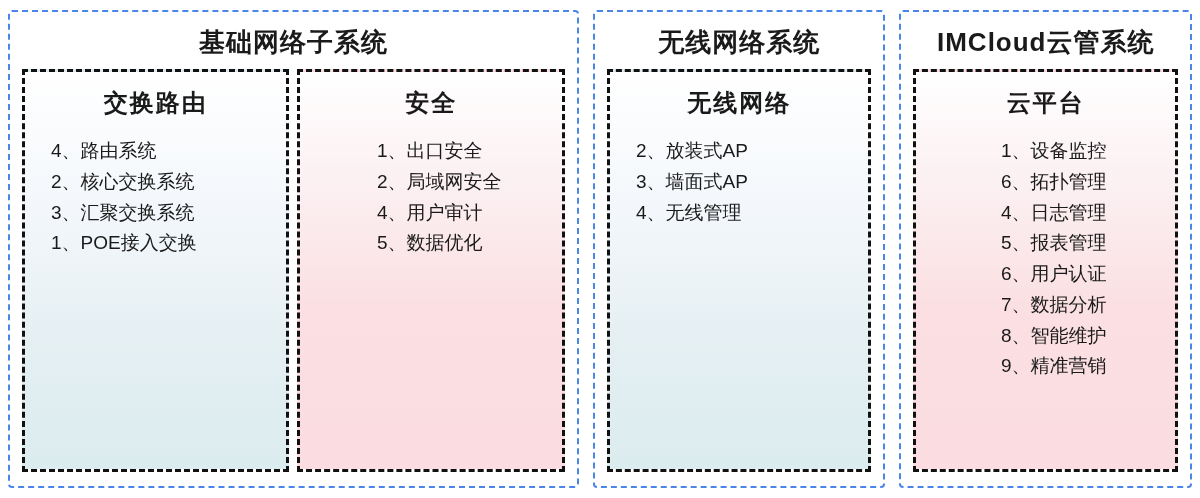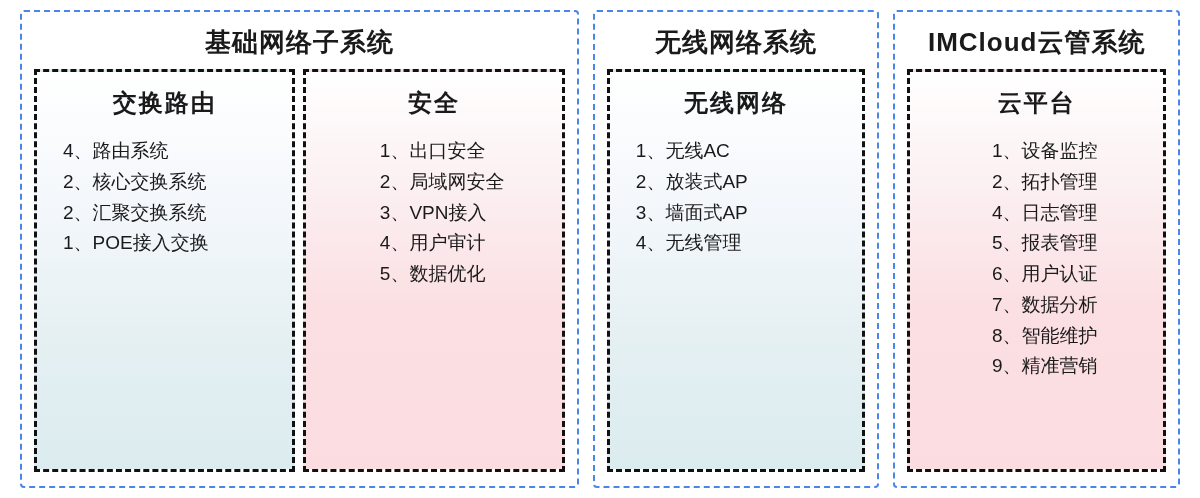--- a/index.html
+++ b/index.html
@@ -13,21 +13,21 @@
     font-family: "Liberation Sans", sans-serif;
     overflow: hidden;
   }
   #canvas {
     position: relative;
     width: 1200px;
     height: 498px;
     display: flex;
     align-items: stretch;
     gap: 14px;
-    padding: 10px 20px;
+    padding: 10px 8px;
     box-sizing: border-box;
   }
   .outer-group {
     border: 2px dashed #4a86e8;
     border-radius: 4px;
     box-sizing: border-box;
     display: flex;
     flex-direction: column;
     background: #ffffff;
     padding: 10px 12px 14px 12px;
@@ -94,60 +94,58 @@
 <div id="canvas">
 
   <div class="outer-group g1">
     <div class="outer-title">基础网络子系统</div>
     <div class="inner-row">
       <div class="inner-box tint-blue">
         <div class="inner-title">交换路由</div>
         <ul class="item-list">
           <li>4、路由系统</li>
           <li>2、核心交换系统</li>
-          <li>2、汇聚交换系统</li>
+          <li>3、汇聚交换系统</li>
           <li>1、POE接入交换</li>
         </ul>
       </div>
       <div class="inner-box tint-pink">
         <div class="inner-title">安全</div>
         <ul class="item-list">
           <li>1、出口安全</li>
           <li>2、局域网安全</li>
-          <li>3、VPN接入</li>
           <li>4、用户审计</li>
           <li>5、数据优化</li>
         </ul>
       </div>
     </div>
   </div>
 
   <div class="outer-group g2">
     <div class="outer-title">无线网络系统</div>
     <div class="inner-row">
       <div class="inner-box tint-blue">
         <div class="inner-title">无线网络</div>
         <ul class="item-list">
-          <li>1、无线AC</li>
           <li>2、放装式AP</li>
           <li>3、墙面式AP</li>
           <li>4、无线管理</li>
         </ul>
       </div>
     </div>
   </div>
 
   <div class="outer-group g3">
     <div class="outer-title">IMCloud云管系统</div>
     <div class="inner-row">
       <div class="inner-box tint-pink">
         <div class="inner-title">云平台</div>
         <ul class="item-list">
           <li>1、设备监控</li>
-          <li>2、拓扑管理</li>
+          <li>6、拓扑管理</li>
           <li>4、日志管理</li>
           <li>5、报表管理</li>
           <li>6、用户认证</li>
           <li>7、数据分析</li>
           <li>8、智能维护</li>
           <li>9、精准营销</li>
         </ul>
       </div>
     </div>
   </div>

